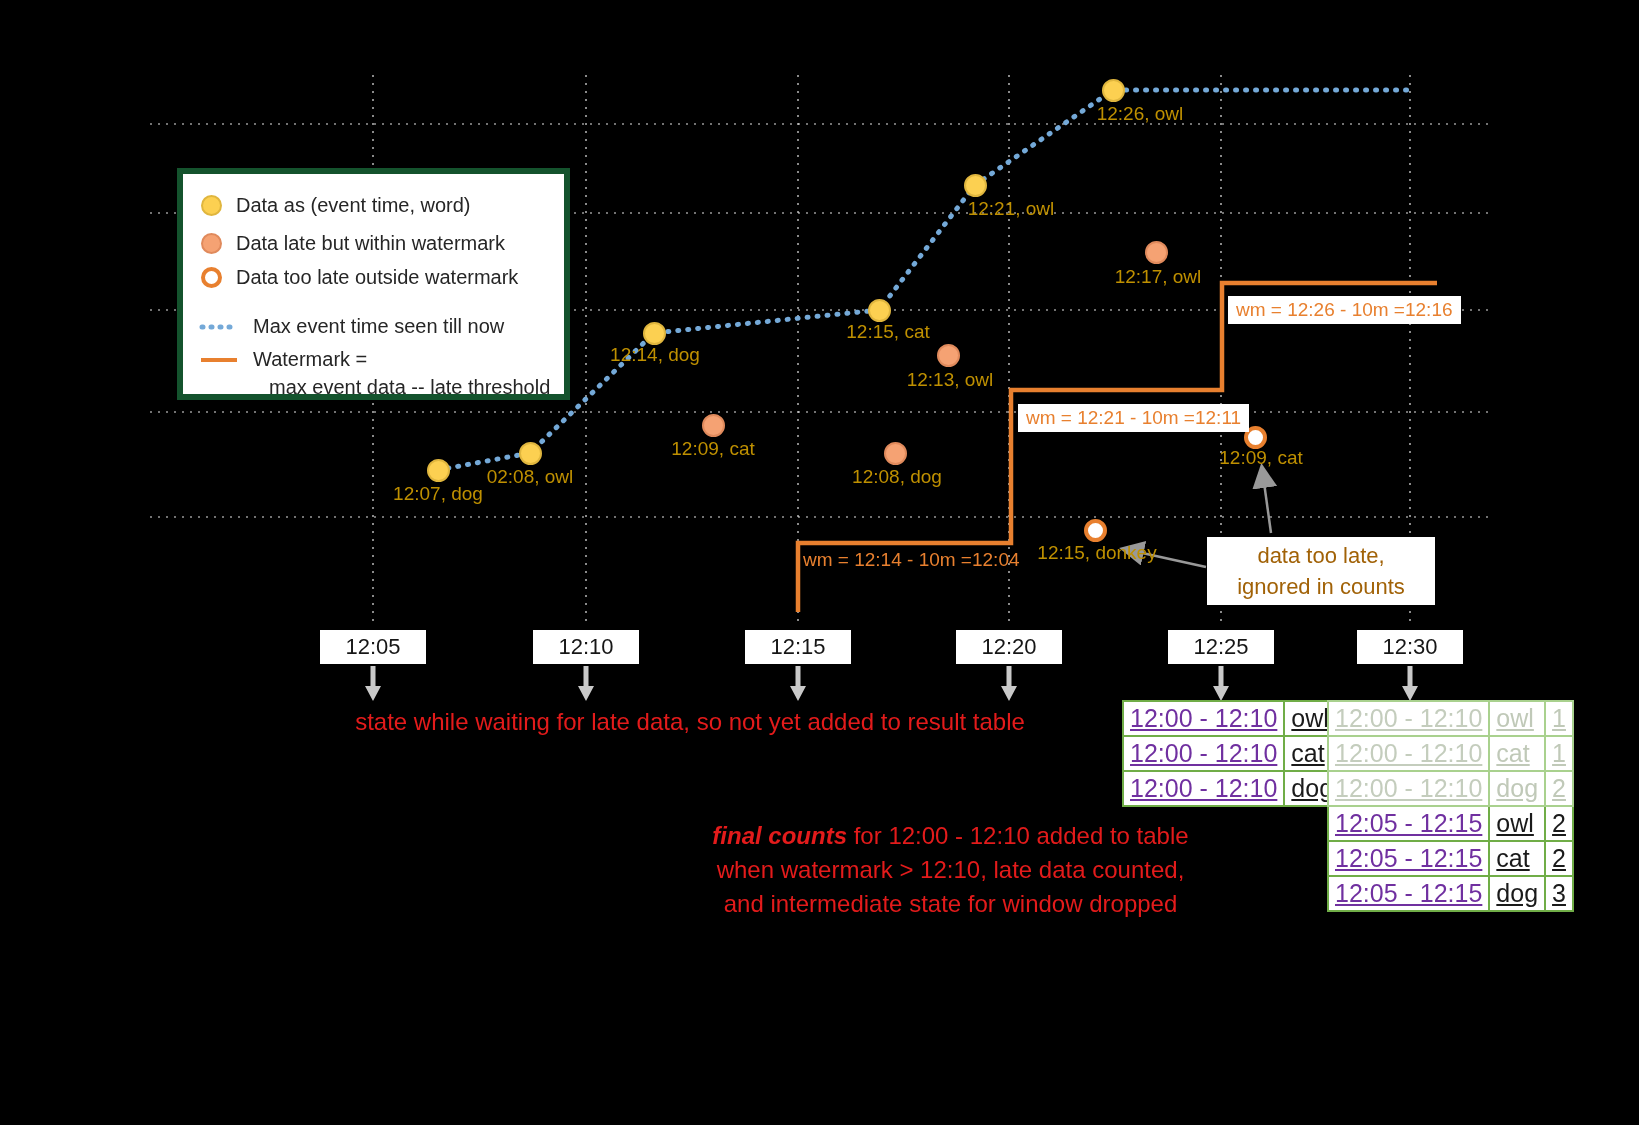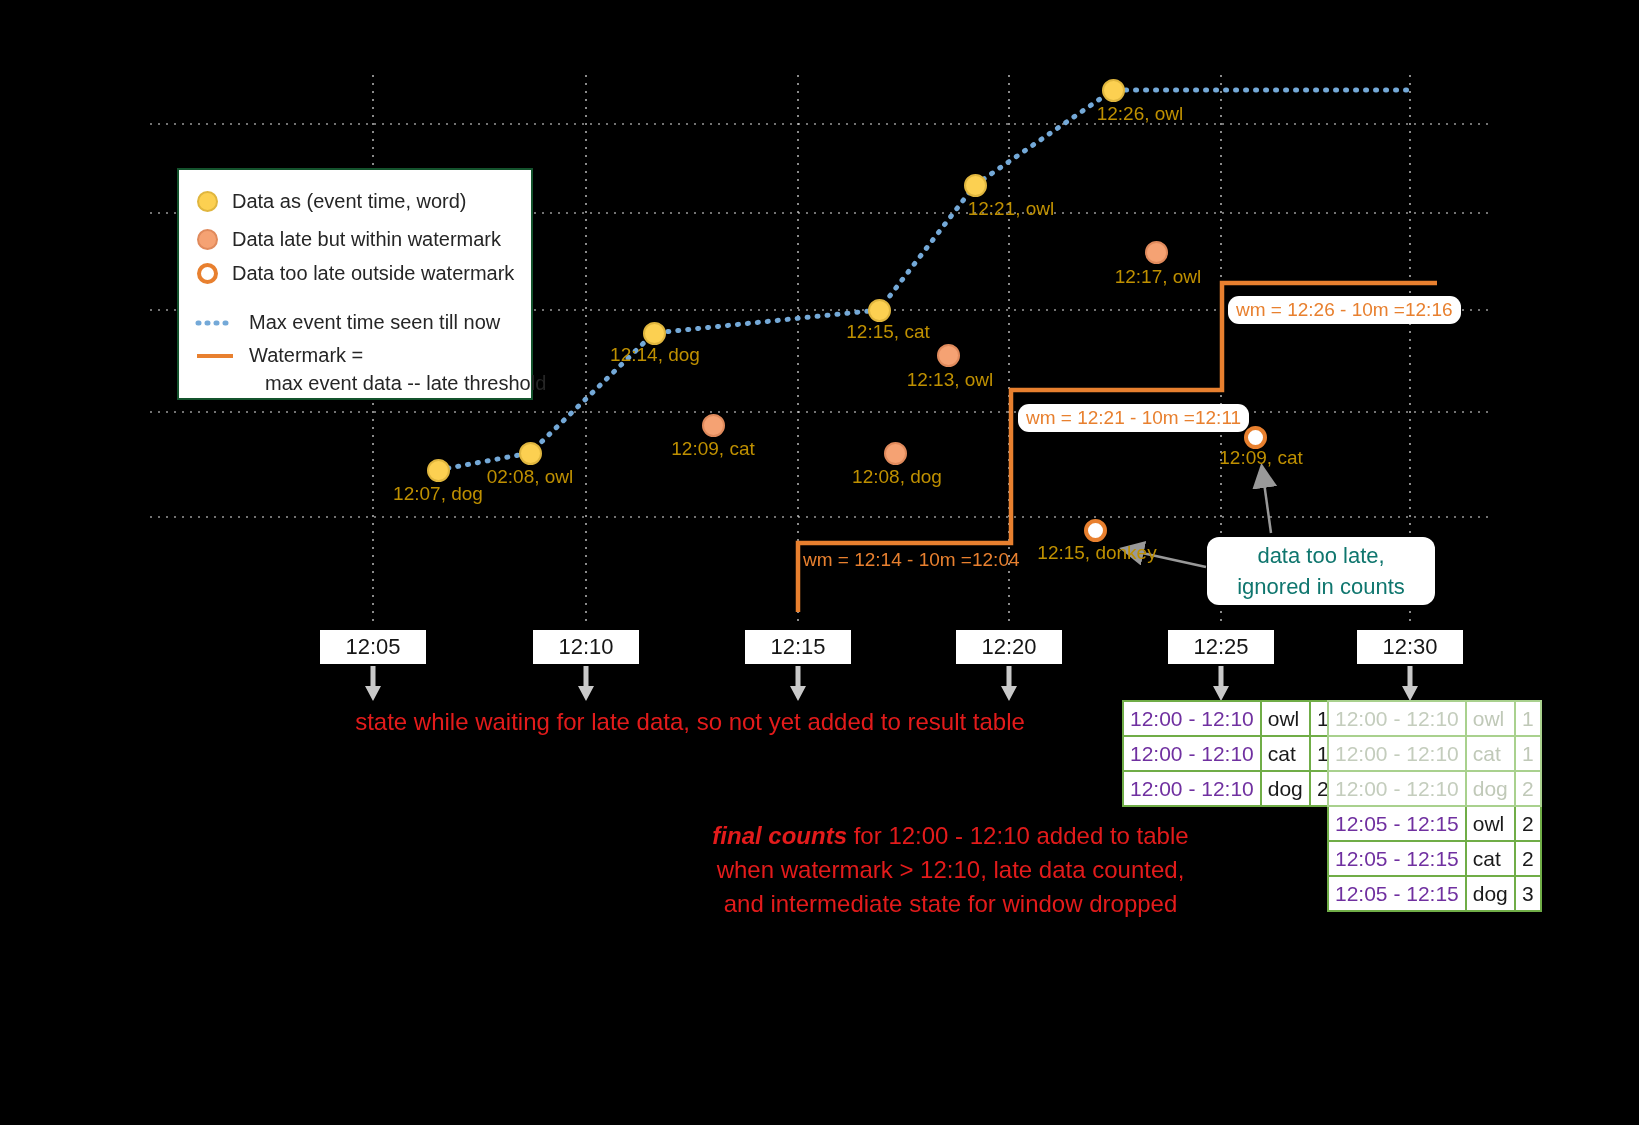--- a/index.html
+++ b/index.html
@@ -8,42 +8,42 @@
     font-family:"Liberation Sans",sans-serif;overflow:hidden;
   }
   .lines{position:absolute;left:0;top:0;}
   
   .pt{position:absolute;width:23px;height:23px;border-radius:50%;box-sizing:border-box;}
   .pt.on{background:#FCD051;border:2px solid #E0B63E;}
   .pt.late{background:#F5A273;border:2px solid #E08A5C;}
   .pt.toolate{background:#ffffff;border:4px solid #E8802F;}
   .plabel{position:absolute;transform:translateX(-50%);color:#BF9000;font-size:19px;white-space:nowrap;}
   
-  .wm{position:absolute;color:#E8802F;font-size:19px;white-space:nowrap;border-radius:11px;}
+  .wm{position:absolute;color:#E8802F;font-size:19px;white-space:nowrap;}
   .wm.bg{background:#ffffff;padding:3px 8px;}
   
   .tick{position:absolute;top:630px;width:106px;height:34px;background:#ffffff;color:#161616;
         font-size:22px;text-align:center;line-height:34px;}
   
   .note{position:absolute;color:#E31B1B;font-size:24px;text-align:center;}
   .note .ln{line-height:34px;}
   
-  .callout{position:absolute;background:#ffffff;color:#0f766e;font-size:22px;text-align:center;
-           line-height:31px;padding:3px 10px;border-radius:12px;}
-  
-  .legend{position:absolute;left:177px;top:168px;width:356px;height:232px;background:#ffffff;
-          border:2px solid #14532d;box-sizing:border-box;}
+  .callout{position:absolute;background:#ffffff;color:#a16207;font-size:22px;text-align:center;
+           line-height:31px;padding:3px 10px;}
+  
+  .legend{position:absolute;left:177px;top:168px;width:393px;height:232px;background:#ffffff;
+          border:6px solid #14532d;box-sizing:border-box;}
   .lrow{position:absolute;display:flex;align-items:center;gap:14px;color:#262626;font-size:20px;white-space:nowrap;}
   .lpt{width:21px;height:21px;border-radius:50%;box-sizing:border-box;flex:0 0 auto;}
   .lpt.on{background:#FCD051;border:2px solid #E0B63E;}
   .lpt.late{background:#F5A273;border:2px solid #E08A5C;}
   .lpt.toolate{background:#ffffff;border:4px solid #E8802F;}
   
   .rtable{position:absolute;border-collapse:collapse;background:#ffffff;}
-  .rtable td{border:2.5px solid #70AD47;height:33px;font-size:21px;padding:0 6px;background:#ffffff;white-space:nowrap;}
+  .rtable td{border:2.5px solid #70AD47;height:33px;font-size:25px;padding:0 6px;background:#ffffff;white-space:nowrap;text-decoration:underline;}
   .rtable td.win{color:#7030A0;min-width:108px;}
   .rtable td.word{color:#1a1a1a;min-width:30px;}
   .rtable td.cnt{color:#1a1a1a;min-width:12px;text-align:center;}
   .rtable tr.faded td{color:#c0c9b8;border-color:#a9d18e;}
   .rtable tr.faded td.win{color:#c4cdbd;}
 </style>
 </head>
 <body>
 
 <div class="stage">

